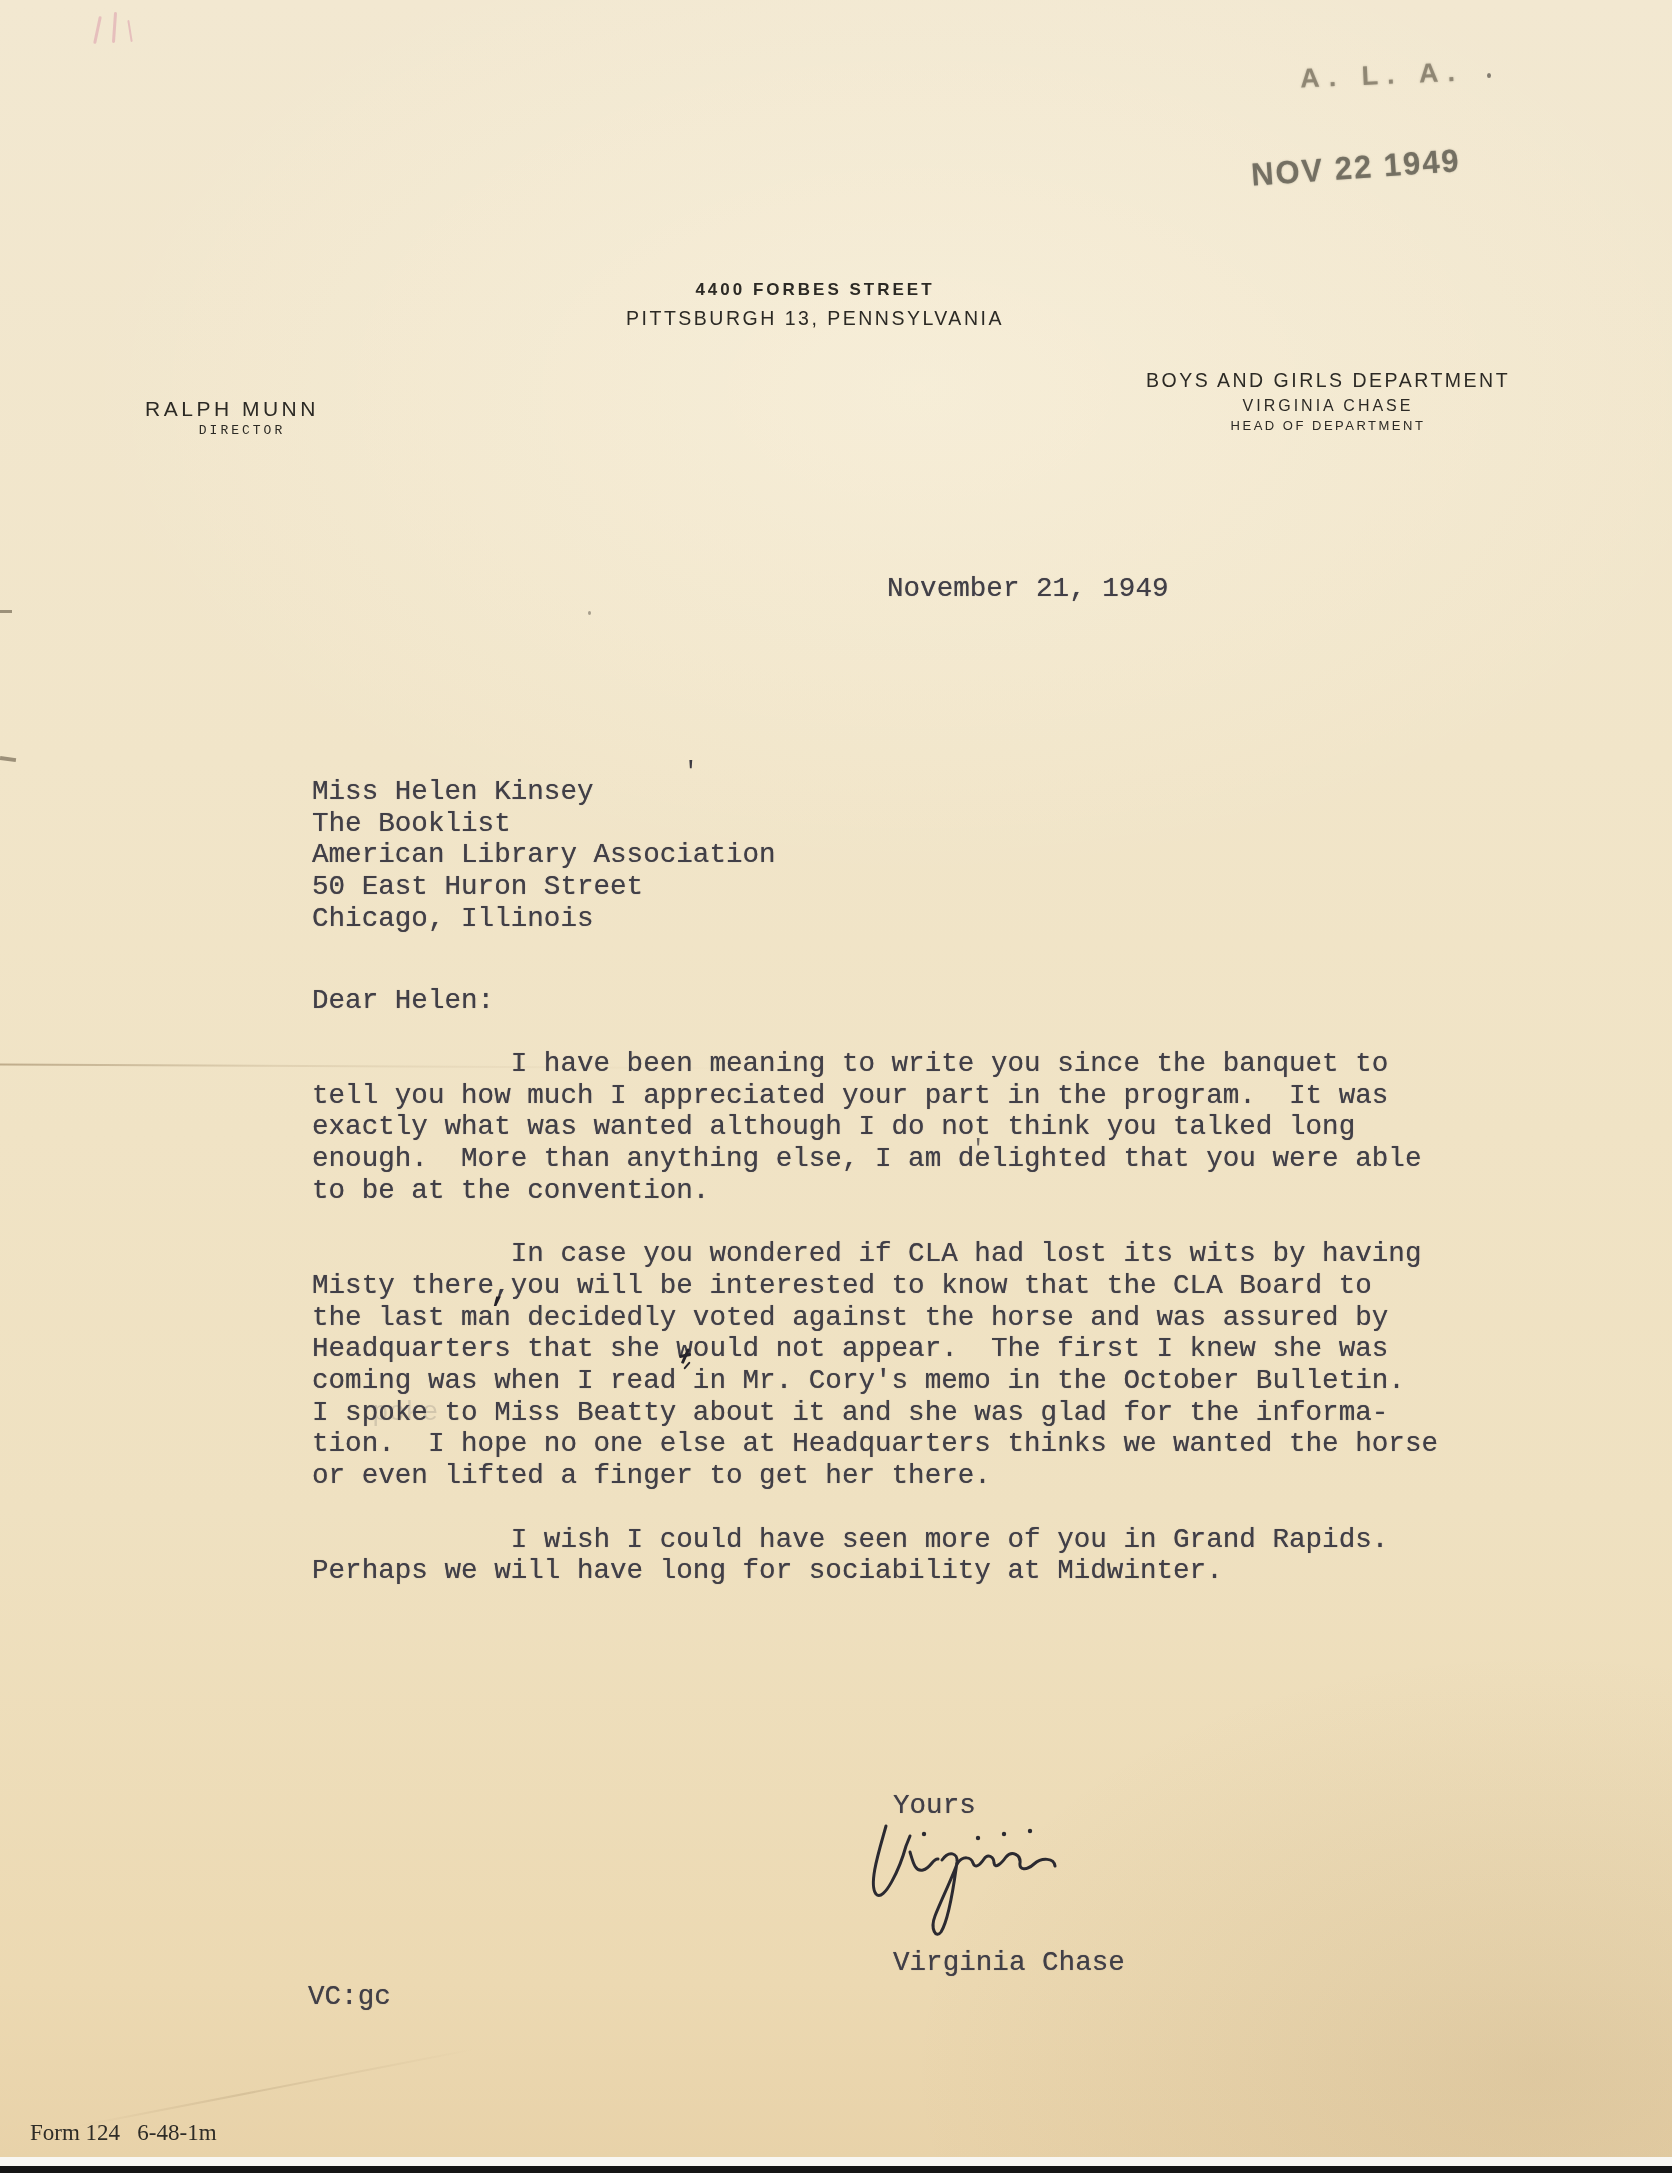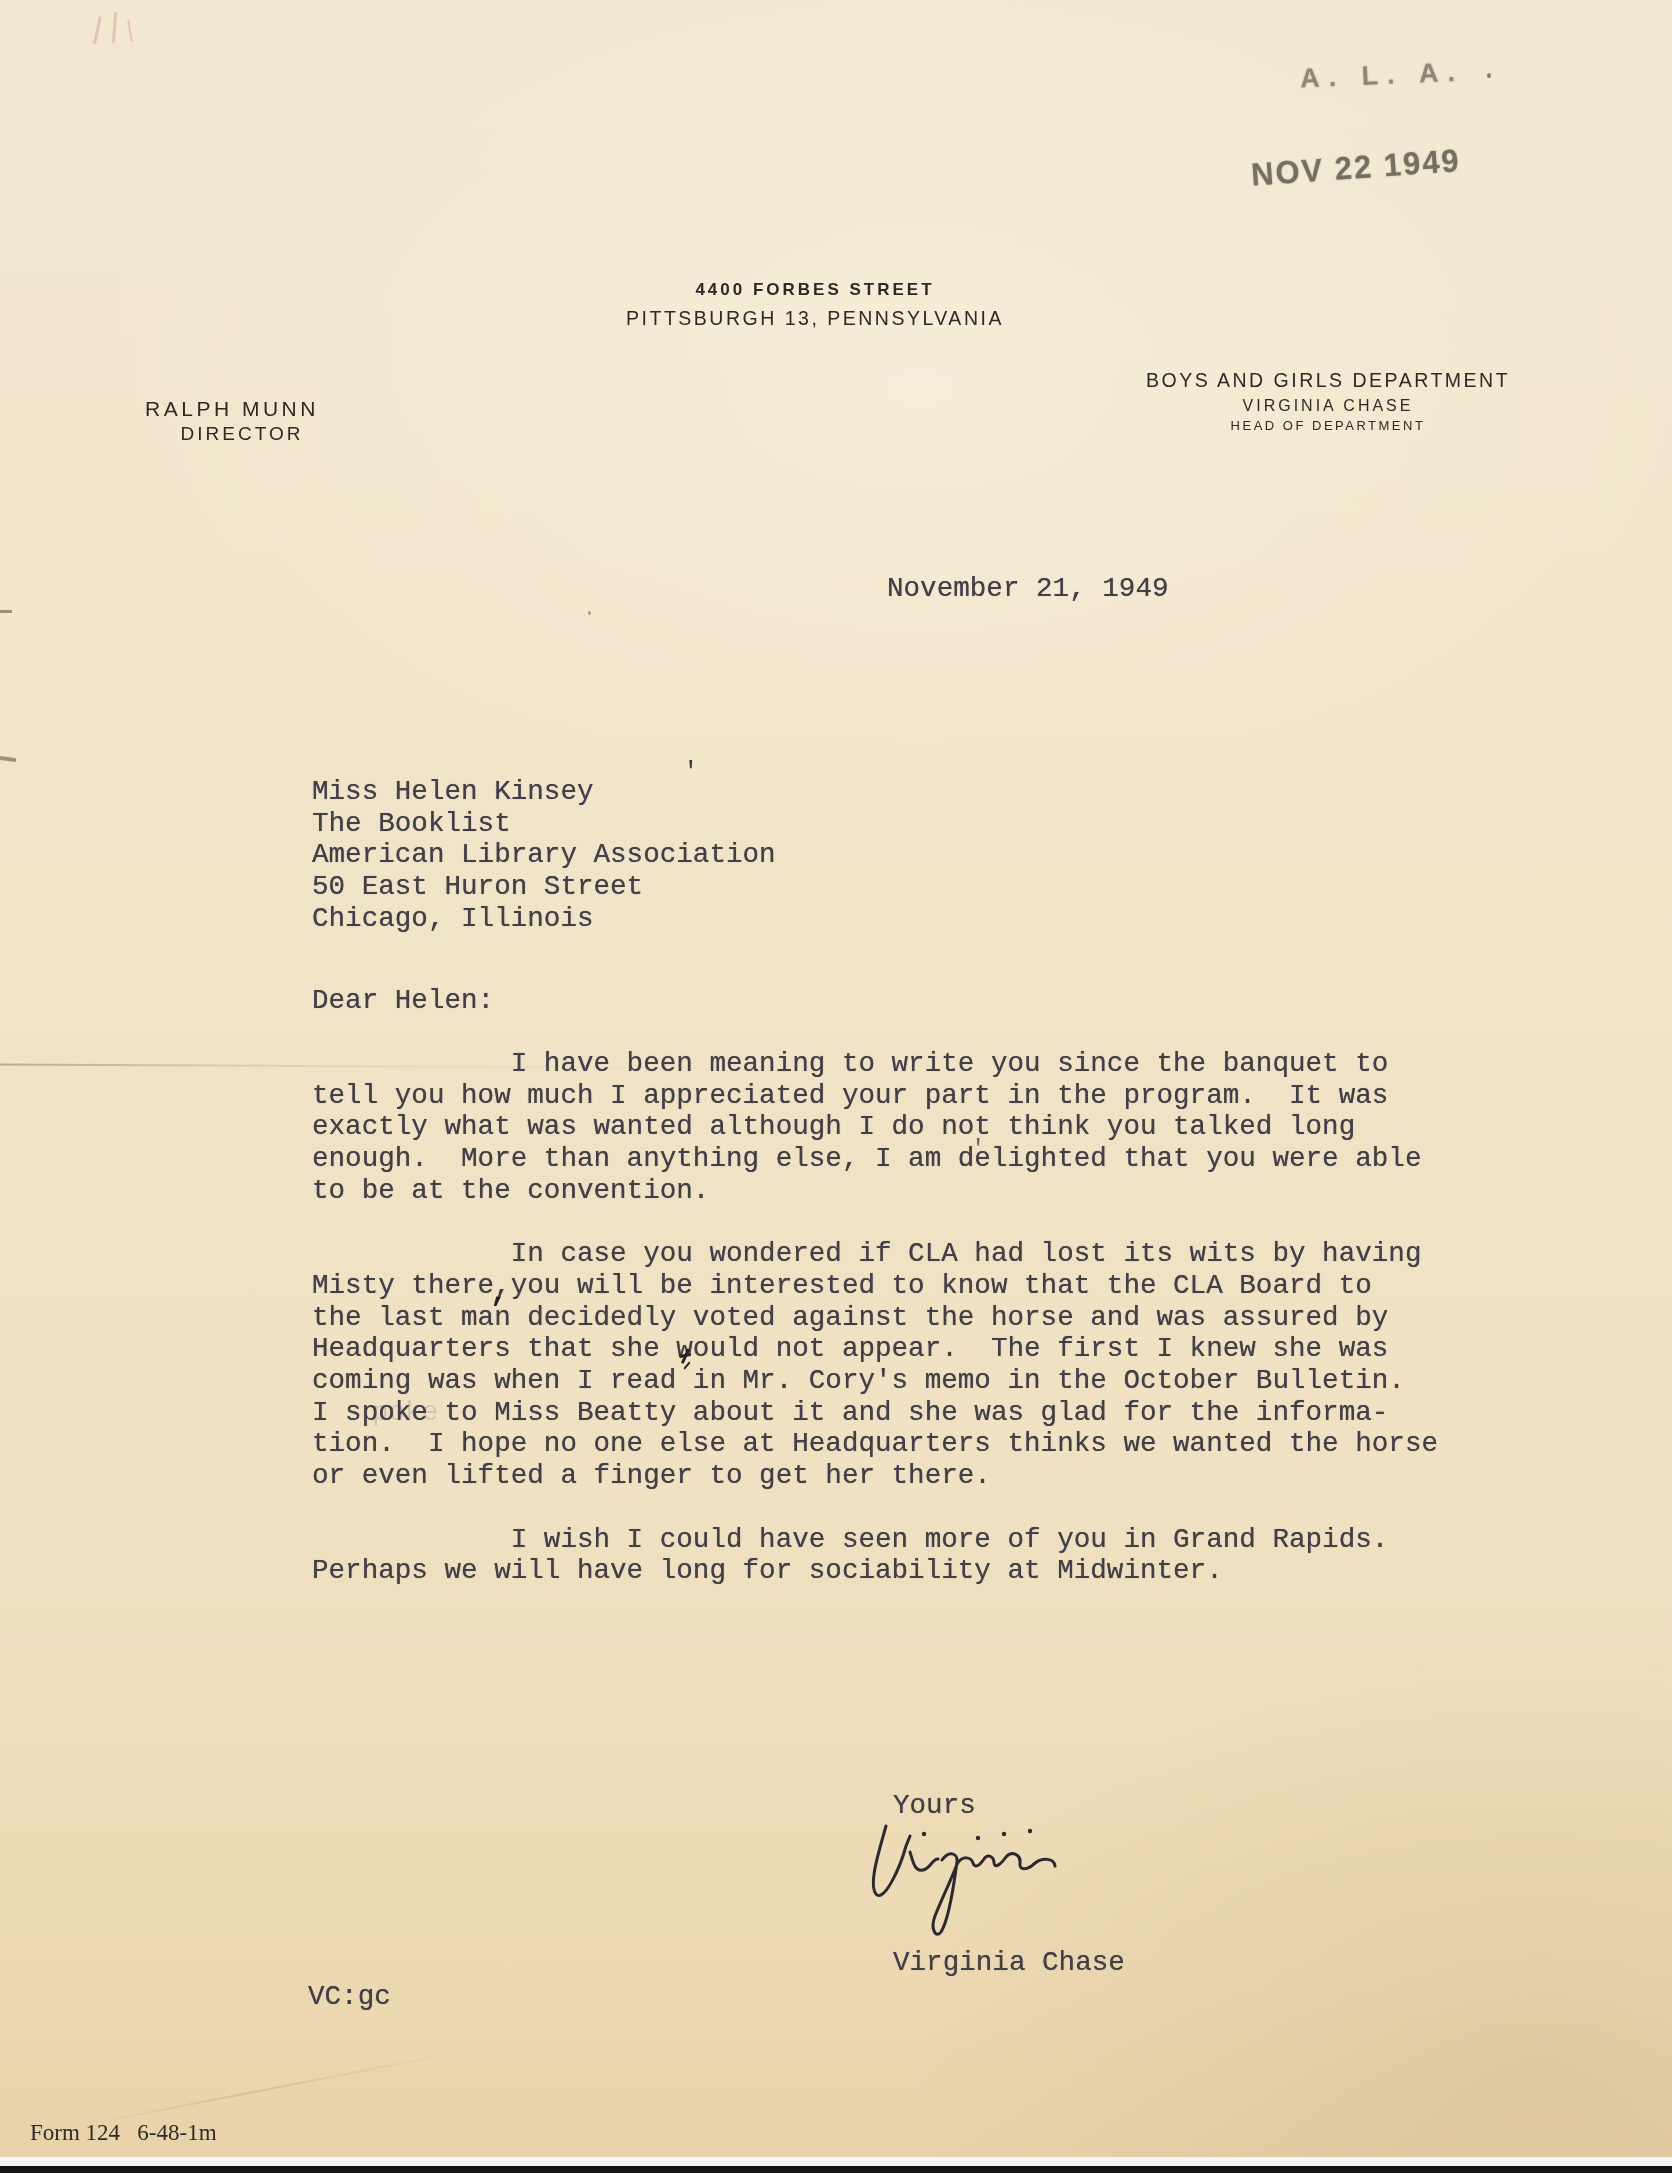--- a/index.html
+++ b/index.html
@@ -34,21 +34,21 @@
     font-size:45px; letter-spacing:-1.5px; color:#1f1d1a;
     text-shadow:0.6px 0 0 #1f1d1a; white-space:nowrap;
   }
   .lh-sans {
     position:absolute; white-space:nowrap;
     font-family:"Liberation Sans", sans-serif; color:#2c2a25;
   }
   .lh-street { top:280px; left:815px; transform:translateX(-50%); font-size:17px; font-weight:bold; letter-spacing:3px; }
   .lh-city   { top:307px; left:815px; transform:translateX(-50%); font-size:19.5px; letter-spacing:2.5px; }
   .lh-director-name  { top:397px; left:232px; transform:translateX(-50%); font-size:21px; letter-spacing:3.5px; }
-  .lh-director-title { top:423px; left:242px; transform:translateX(-50%); font-size:19px; letter-spacing:3px; }
+  .lh-director-title { top:423px; left:242px; transform:translateX(-50%); font-size:13px; letter-spacing:3px;font-family:Liberation Mono, monospace; }
   .lh-dept       { top:369px; left:1328px; transform:translateX(-50%); font-size:19.5px; letter-spacing:2.5px; }
   .lh-dept-name  { top:397px; left:1328px; transform:translateX(-50%); font-size:16px; letter-spacing:3px; }
   .lh-dept-title { top:418px; left:1328px; transform:translateX(-50%); font-size:13px; letter-spacing:2.5px; }
 
   
   .stamp {
     position:absolute; white-space:nowrap;
     font-family:"Liberation Sans", sans-serif; font-weight:bold;
   }
   .stamp-ala {

